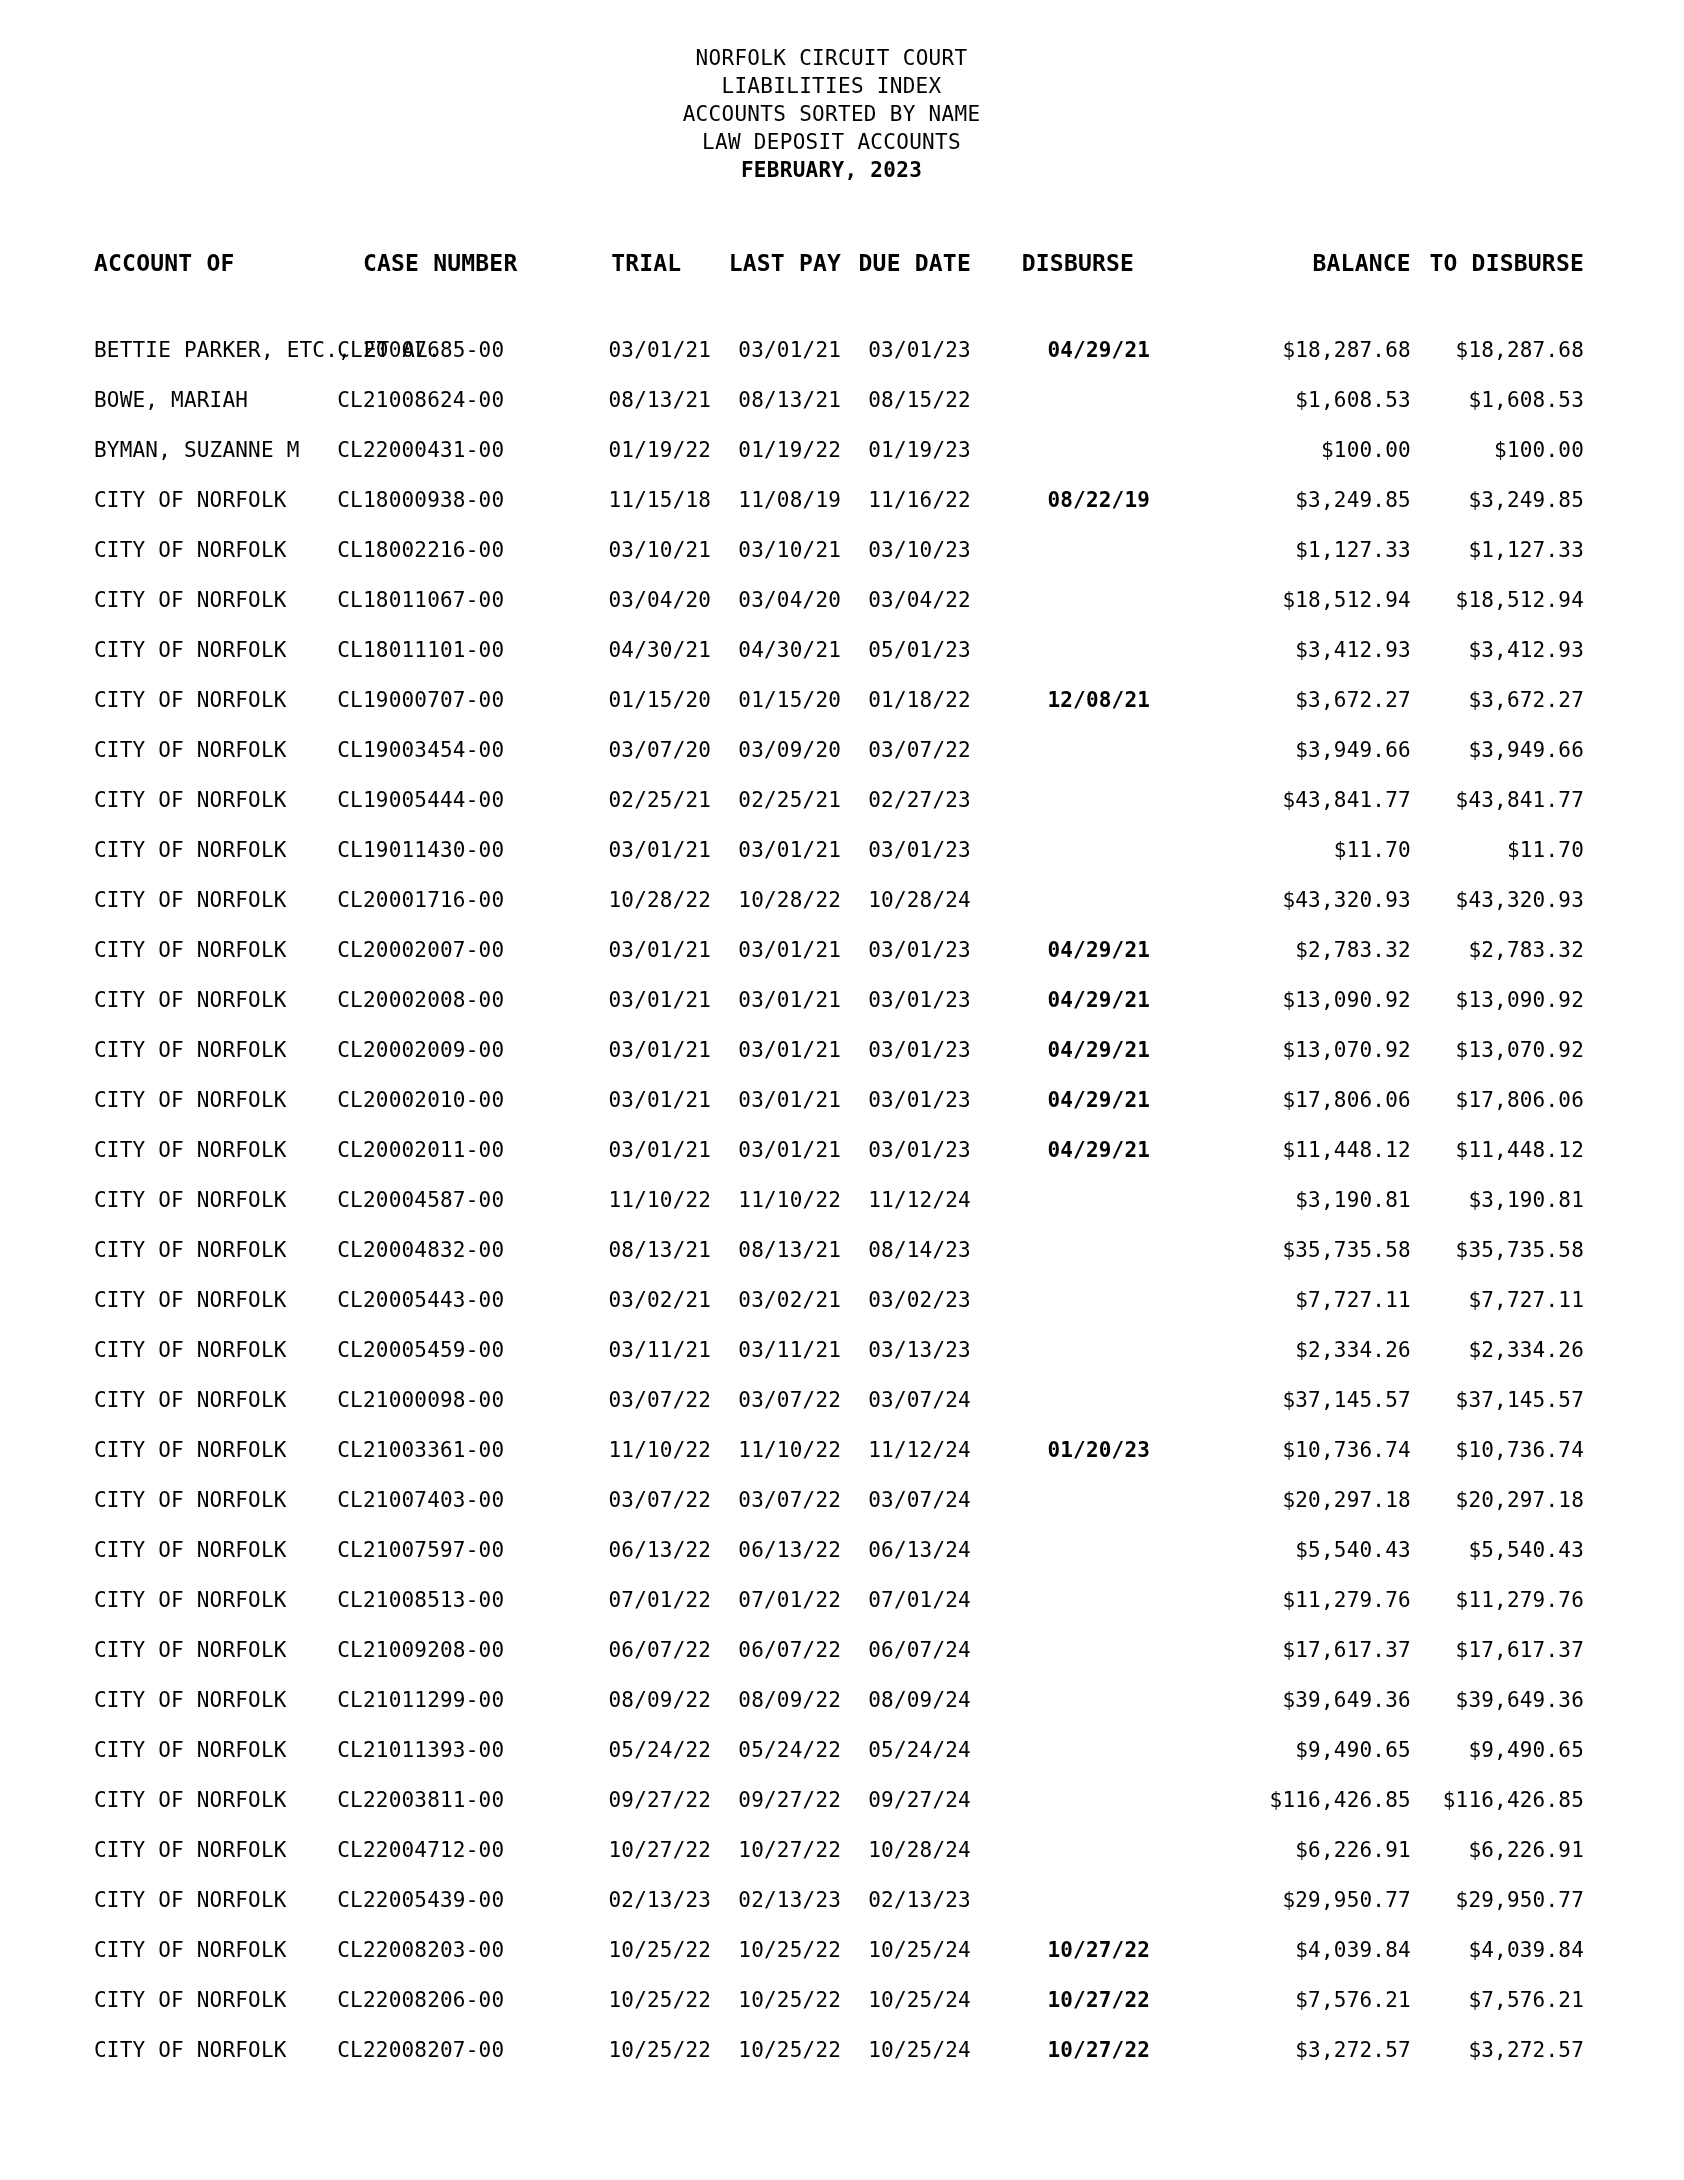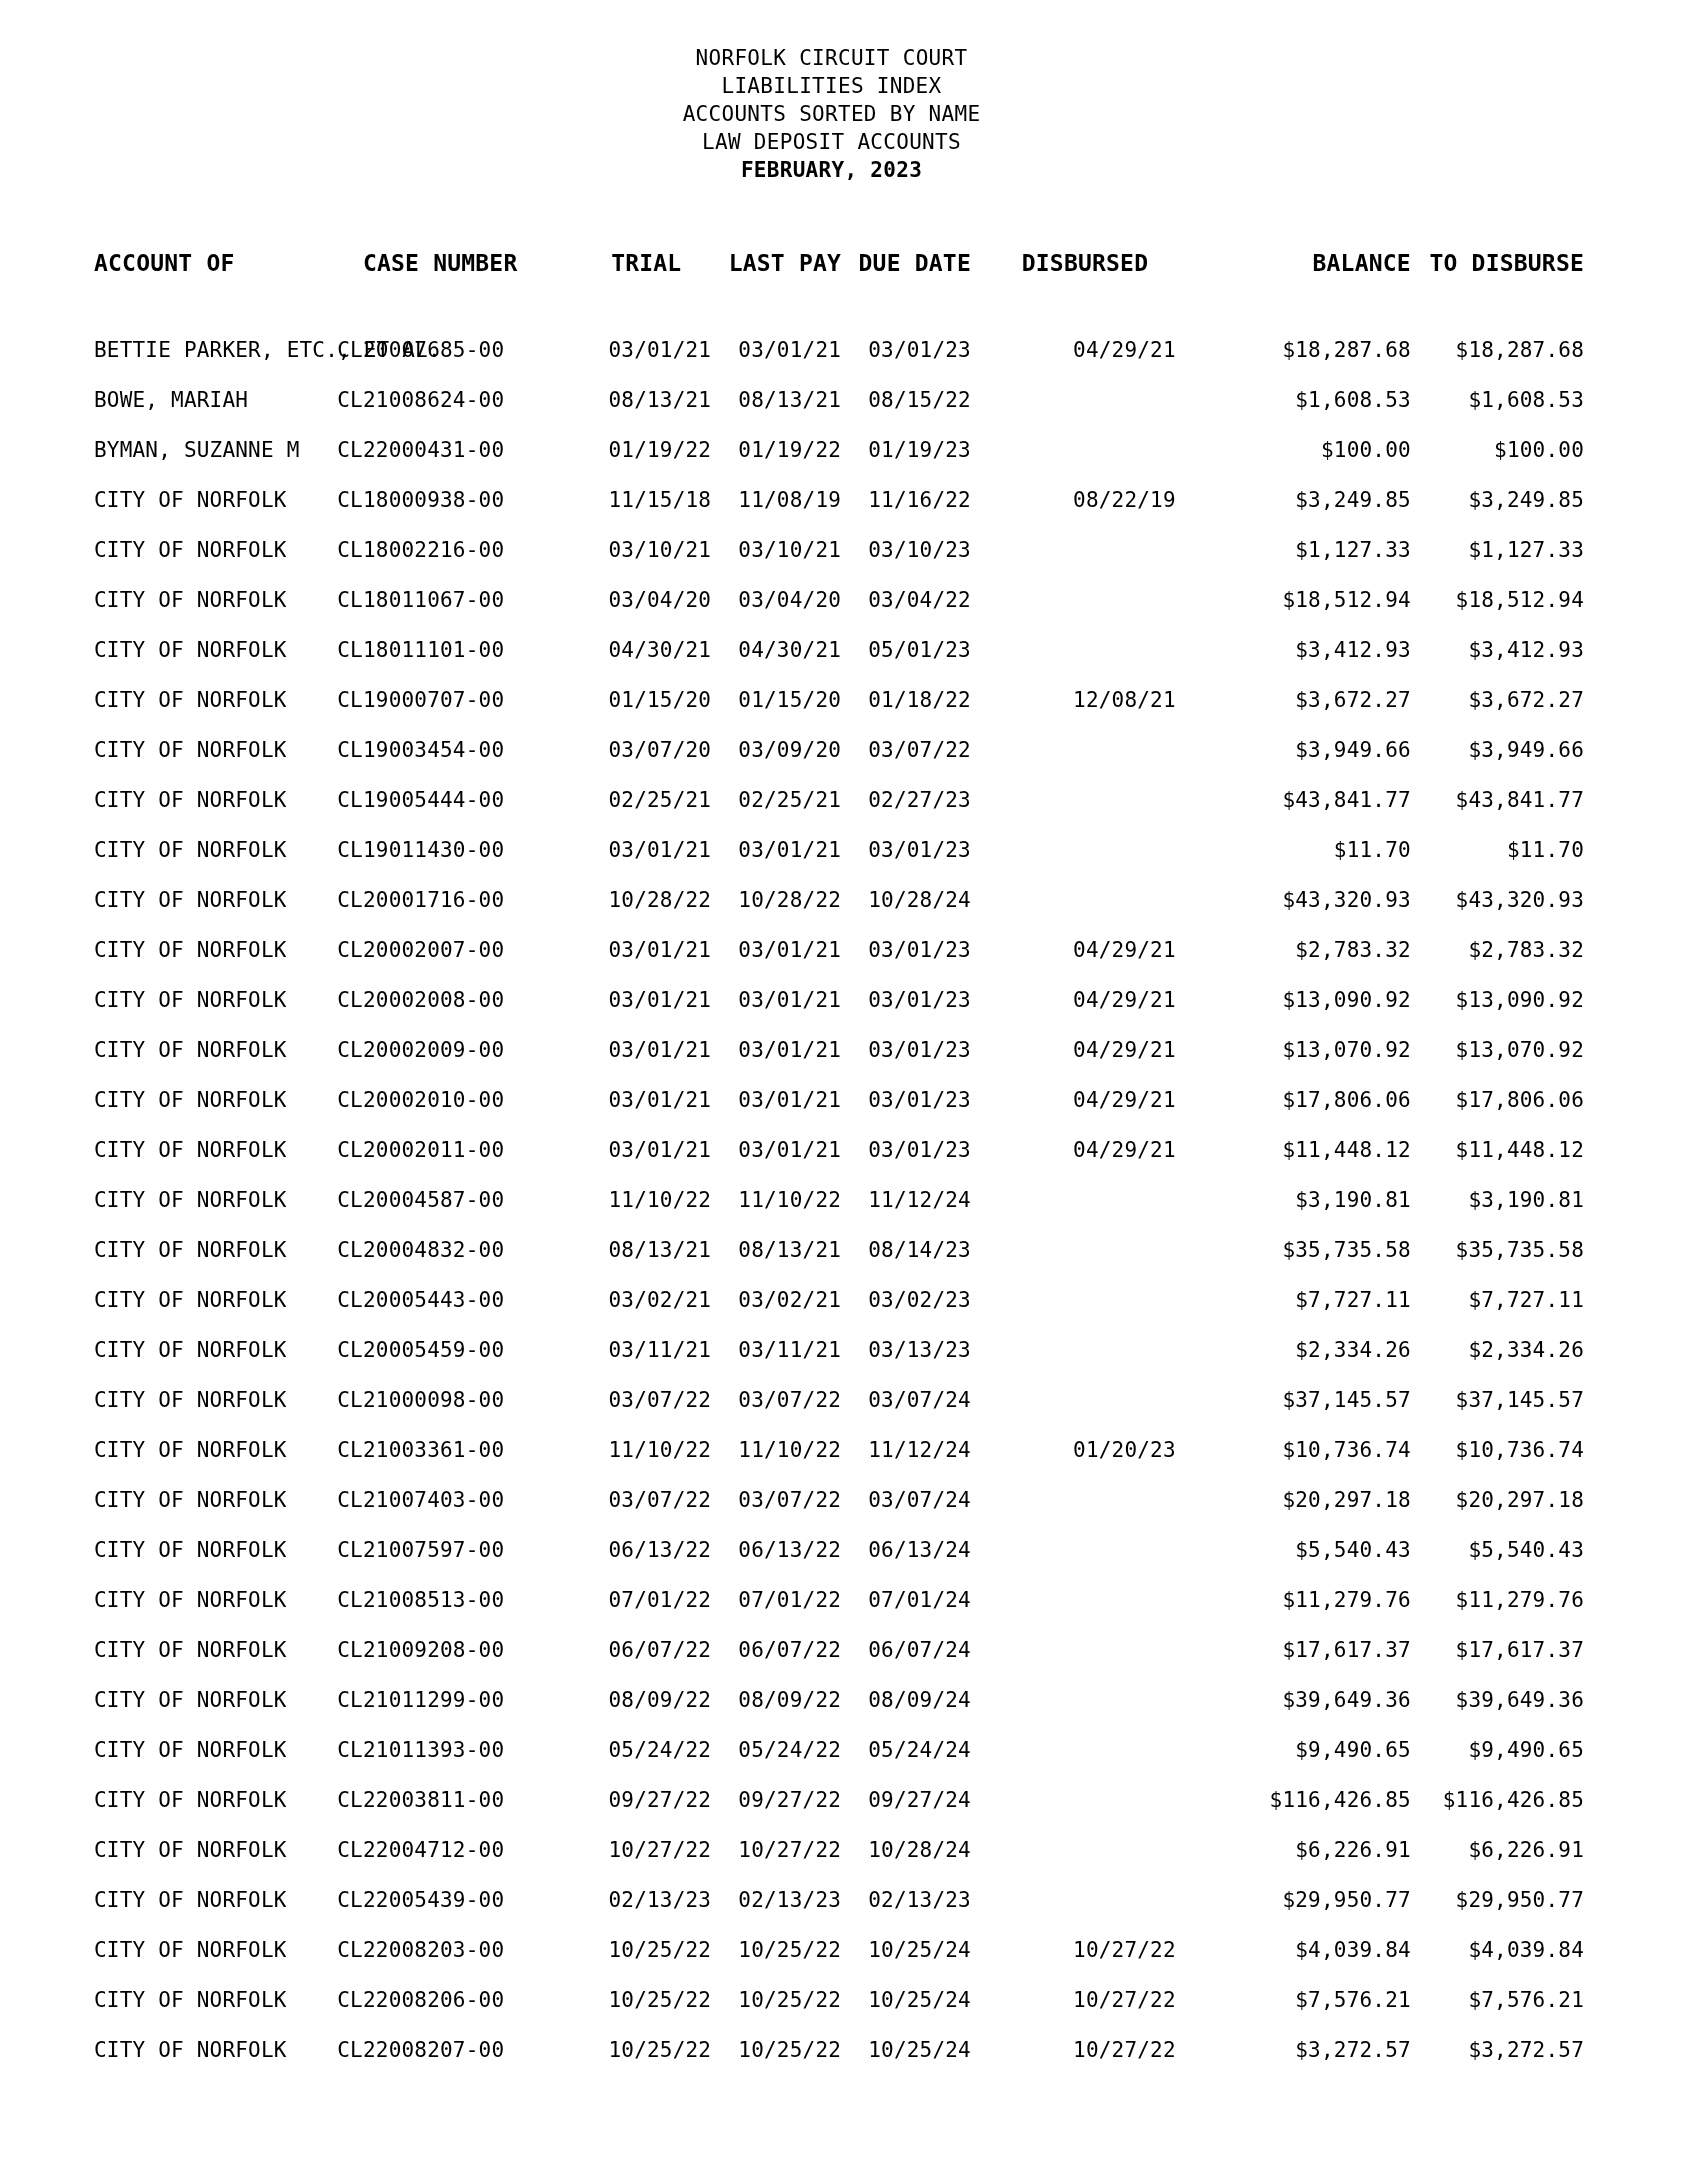--- a/index.html
+++ b/index.html
@@ -85,21 +85,21 @@
   th.h-duedate   { text-align: right; }
   th.h-disbursed { text-align: left;  padding-left: 24px !important; }
   th.h-balance   { text-align: right; padding-right: 15.3px !important; }
   th.h-todisb    { text-align: right; padding-right: 101px !important; }
 
   td.d-account   { text-align: left;  padding-left: 94px !important; }
   td.d-case      { text-align: left; }
   td.d-trial     { text-align: right; }
   td.d-lastpay   { text-align: right; }
   td.d-duedate   { text-align: right; }
-  td.d-disbursed { text-align: right;  padding-left: 24px !important; }
+  td.d-disbursed { text-align: center;  padding-left: 24px !important; font-weight: bold; }
   td.d-balance   { text-align: right; padding-right: 15.3px !important; }
   td.d-todisb    { text-align: right; padding-right: 101px !important; }
 
   .spacer-row { height: 37px; }
 </style>
 </head>
 <body>
 
 <div class="page">
 
@@ -126,21 +126,21 @@
     </colgroup>
     <thead>
       <tr>
         <th class="h-account">ACCOUNT OF</th>
         <th class="h-case">CASE NUMBER</th>
         <th></th>
         <th class="h-trial">TRIAL</th>
         <th class="h-lastpay">LAST PAY</th>
         <th class="h-duedate">DUE DATE</th>
         <th></th>
-        <th class="h-disbursed">DISBURSED</th>
+        <th class="h-disbursed">DISBURSE</th>
         <th class="h-balance">BALANCE</th>
         <th class="h-todisb">TO DISBURSE</th>
       </tr>
       <tr class="spacer-row">
         <td colspan="10"></td>
       </tr>
     </thead>
     <tbody id="ledger-body">
         <tr>
           <td class="d-account">BETTIE PARKER, ETC., ET AL.</td>

